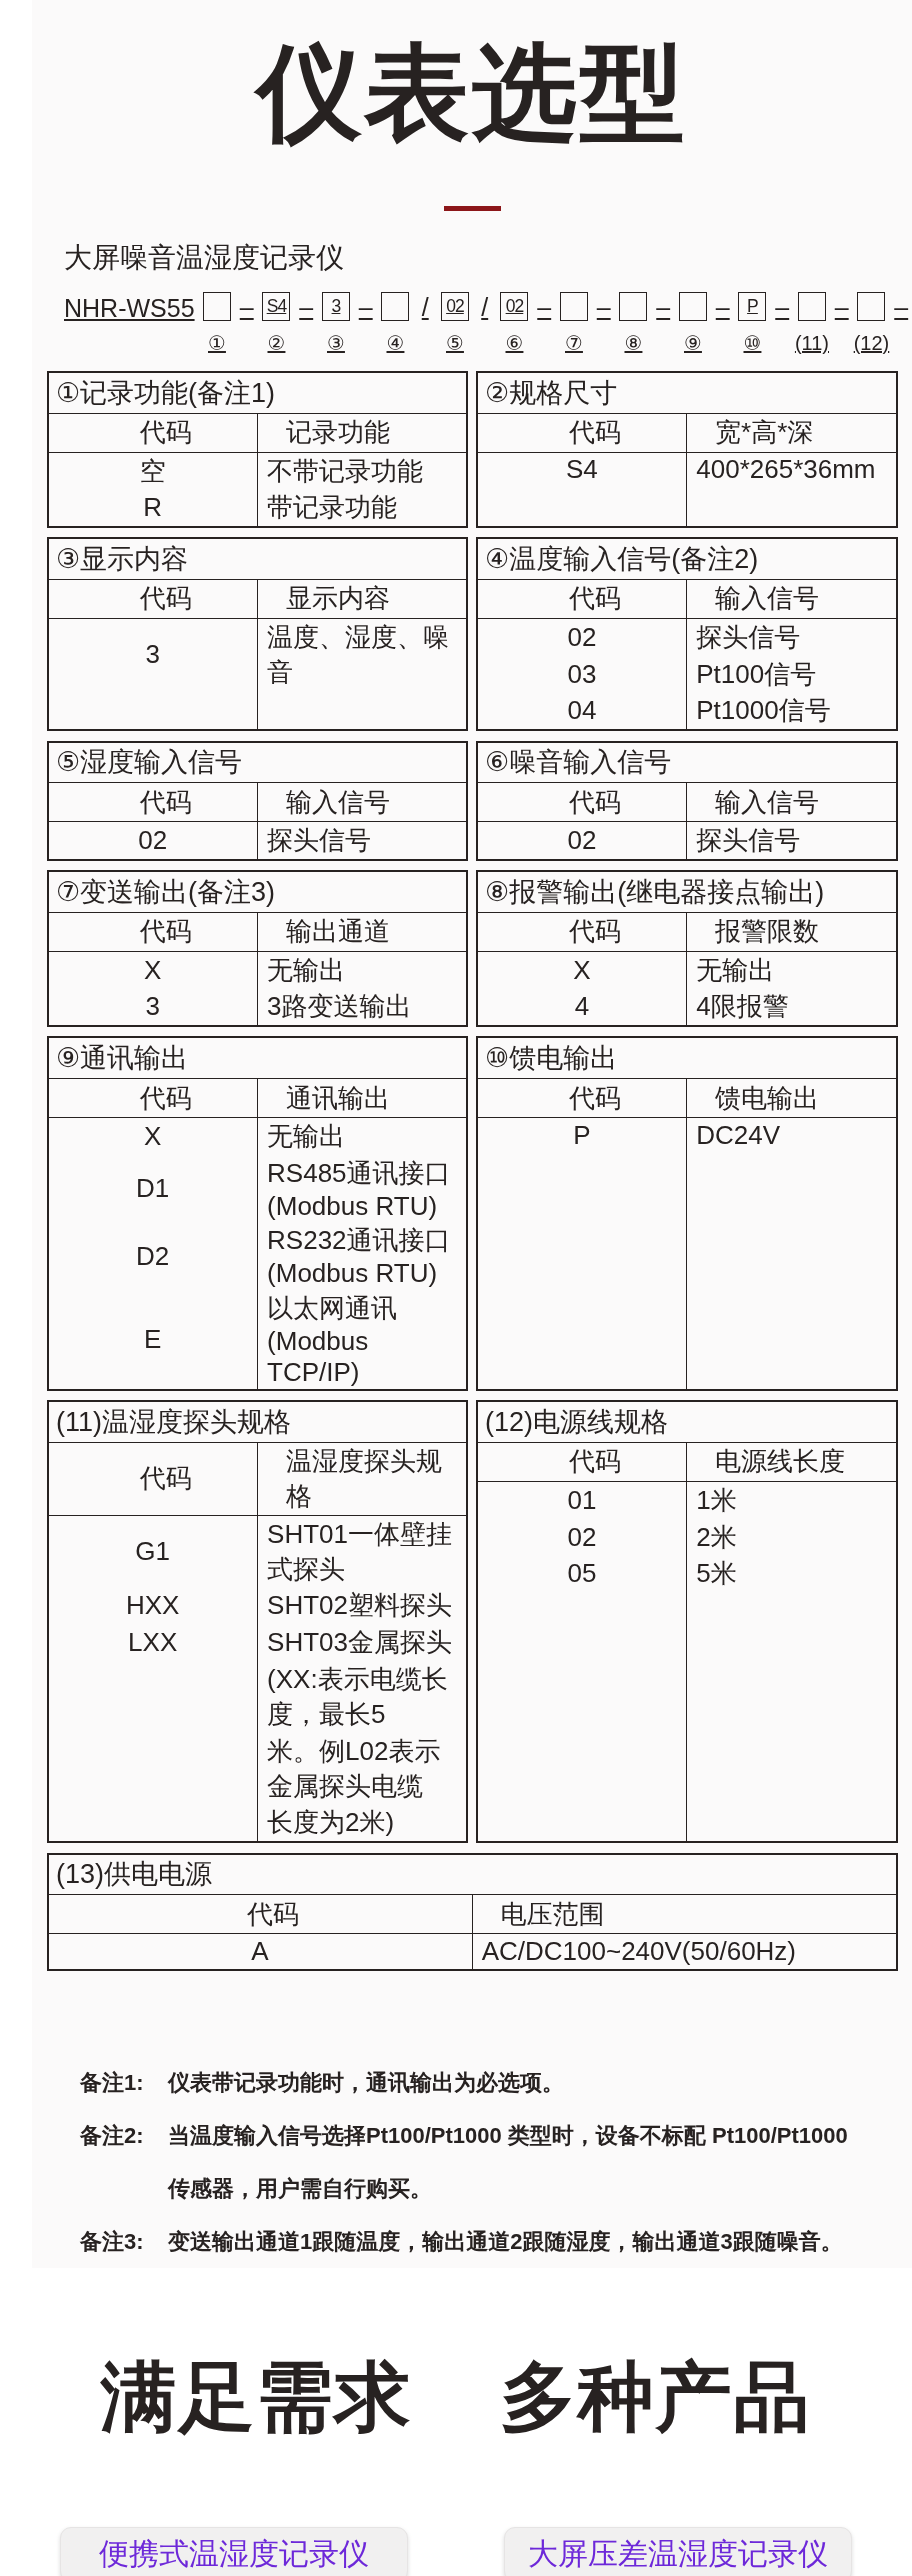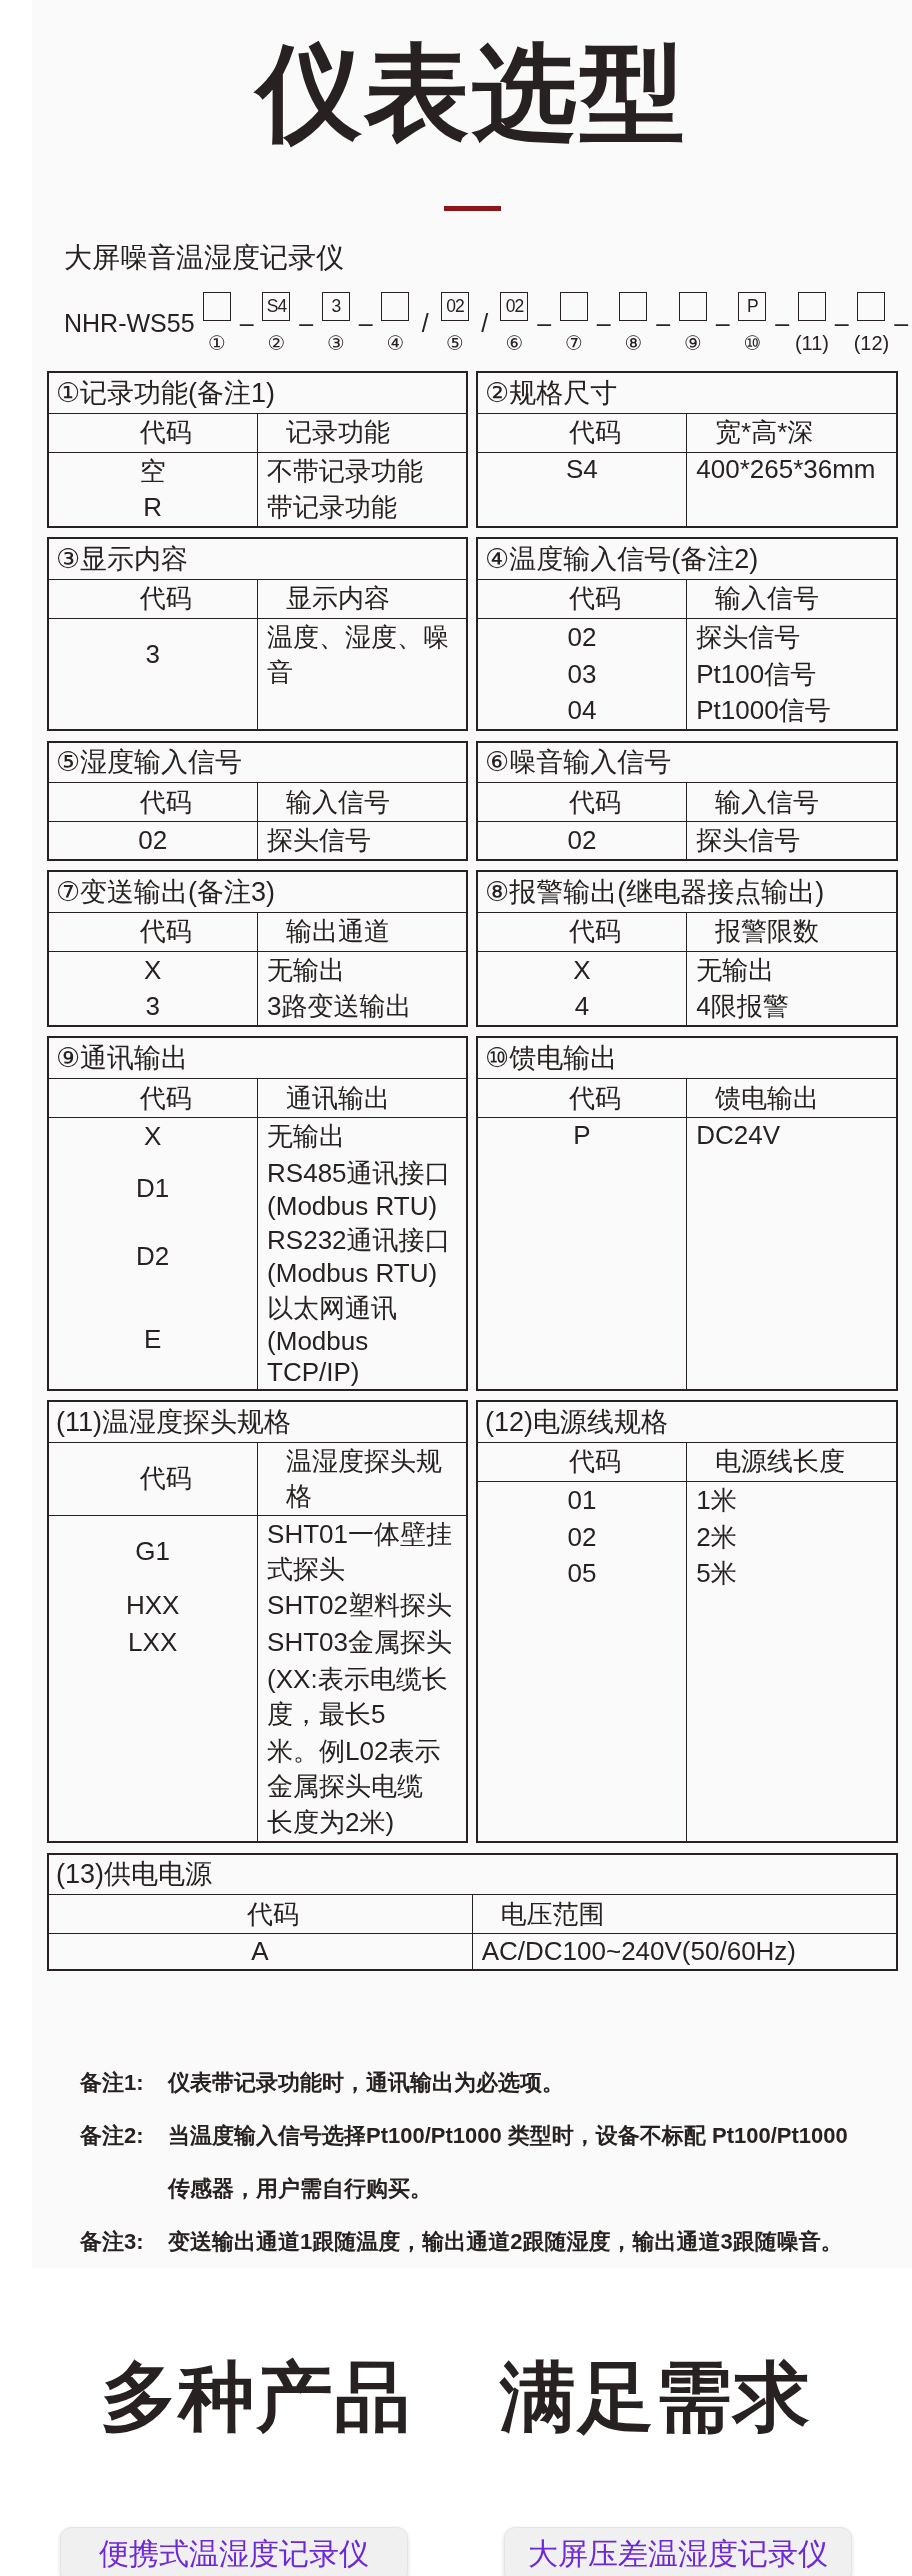--- a/index.html
+++ b/index.html
@@ -19,21 +19,21 @@
   }
   
   .top-section{background:var(--bg-top);min-height:1976px;overflow:hidden;margin-left:32px;}
   .main-title{
     margin:0;padding-top:33px;text-align:center;
     font-size:105px;font-weight:900;line-height:1.15;letter-spacing:2.8px;
   }
   .title-divider{width:57px;height:5.5px;background:var(--accent-red);margin:52px auto 0;}
   .product-name{margin:28px 0 0 32px;font-size:28px;font-weight:400;}
   
-  .model-line{display:flex;align-items:center;margin:14.7px 0 0 32px;}
+  .model-line{display:flex;align-items:flex-start;margin:14.7px 0 0 32px;text-decoration:underline;}
   .m-prefix{font-size:25px;line-height:33px;font-weight:500;margin-right:7.4px;white-space:nowrap;}
   .m-unit{display:flex;flex-direction:column;align-items:center;width:30px;flex:none;}
   .m-box{
     width:28px;height:29.5px;border:1.8px solid var(--ink);
     display:flex;align-items:center;justify-content:center;
     font-size:17.5px;letter-spacing:-0.9px;background:transparent;
   }
   .m-num{margin-top:11px;font-size:20px;line-height:22px;white-space:nowrap;}
   .m-sep{width:29.5px;flex:none;text-align:center;font-size:25px;line-height:31px;}
   
@@ -492,22 +492,22 @@
   <div class="notes">
 
   <div class="note"><span class="note-label">备注1:</span><span>仪表带记录功能时，通讯输出为必选项。</span></div>
       <div class="note"><span class="note-label">备注2:</span><span>当温度输入信号选择Pt100/Pt1000 类型时，设备不标配 Pt100/Pt1000 传感器，用户需自行购买。</span></div>
       <div class="note"><span class="note-label">备注3:</span><span>变送输出通道1跟随温度，输出通道2跟随湿度，输出通道3跟随噪音。</span></div>
     </div>
 </div>
 
 <div class="bottom-section">
   <div class="section-title">
+    <span>满足需求</span>
     <span>多种产品</span>
-    <span>满足需求</span>
   </div>
   <div class="products-grid">
 
   <div class="product-btn">便携式温湿度记录仪</div>
       <div class="product-btn">大屏压差温湿度记录仪</div>
       <div class="product-btn">手持式温湿度检测仪</div>
       <div class="product-btn">大屏噪音温湿度记录仪</div>
     </div>
 </div>
 

